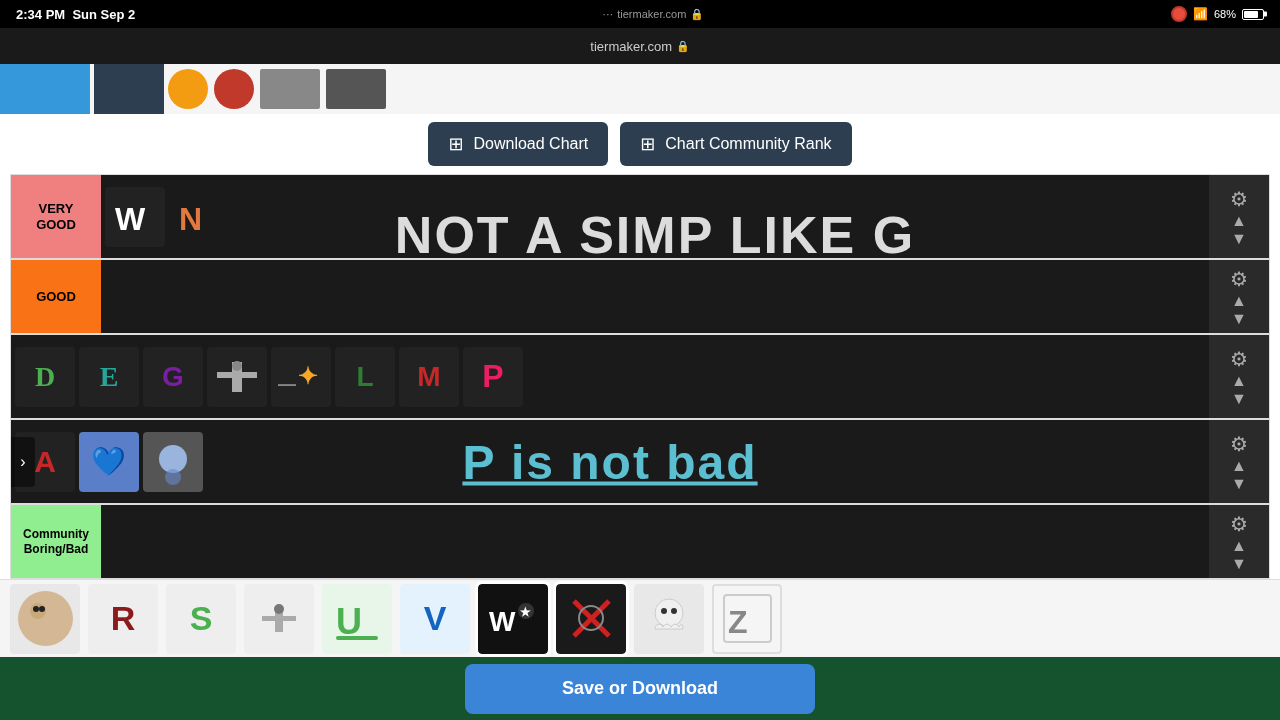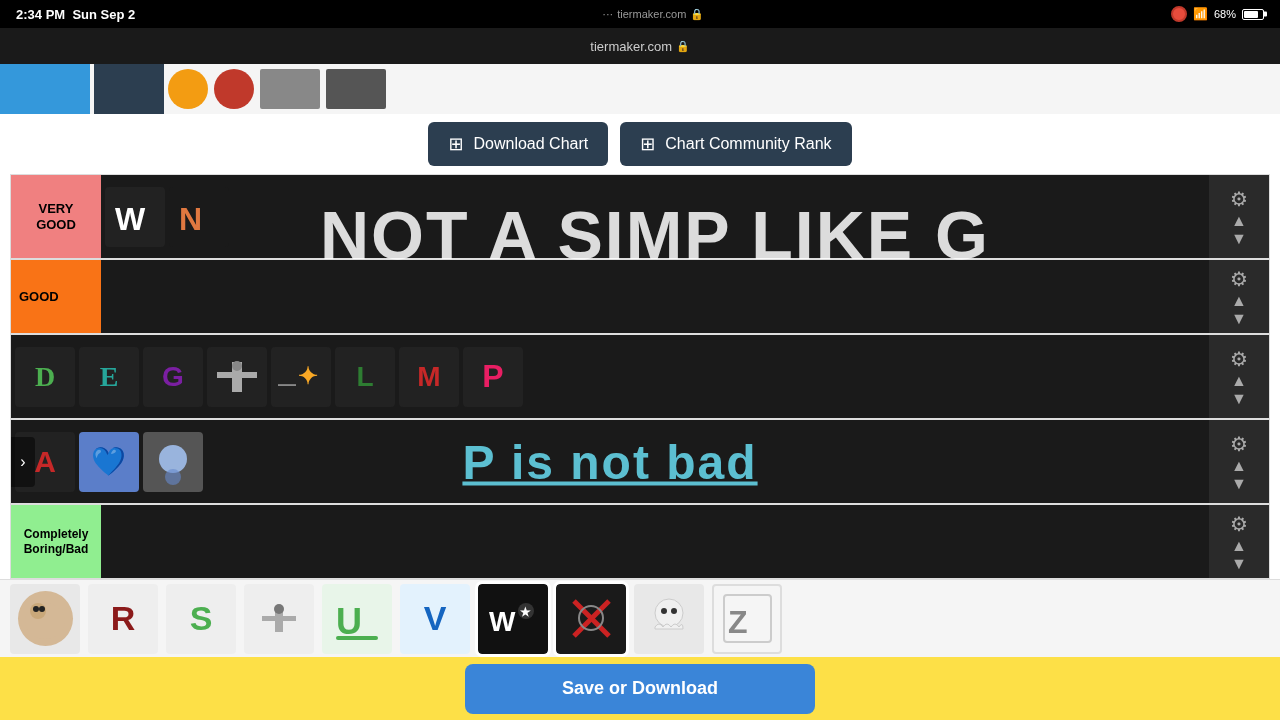--- a/index.html
+++ b/index.html
@@ -209,21 +209,21 @@
       border: 1px solid #ddd;
       min-height: 80px;
       position: relative;
     }
 
     .tier-label {
       width: 90px;
       min-width: 90px;
       display: flex;
       align-items: center;
-      justify-content: flex-start;
+      justify-content: center;
       text-align: center;
       font-weight: 700;
       font-size: 13px;
       padding: 8px;
       line-height: 1.2;
     }
 
     .tier-items {
       flex: 1;
       display: flex;
@@ -309,21 +309,21 @@
     }
 
     .tray-item-selected {
       background: #1a1a1a;
       outline: 3px solid #fff;
     }
 
     
     .save-area {
       height: 80px;
-      background: #fde047;
+      background: #14532d;
       display: flex;
       align-items: center;
       justify-content: center;
     }
 
     .save-button {
       width: 350px;
       height: 50px;
       background: #3a85d8;
       color: #fff;
@@ -340,21 +340,21 @@
       position: absolute;
       top: 0; left: 0; right: 0; bottom: 0;
       display: flex;
       align-items: center;
       justify-content: center;
       pointer-events: none;
       z-index: 10;
     }
 
     .big-overlay {
-      font-size: 68px;
+      font-size: 52px;
       font-weight: 900;
       color: rgba(255,255,255,0.85);
       letter-spacing: 2px;
       white-space: nowrap;
       margin-top: 36px;
     }
 
     .overlay-tier-text {
       position: absolute;
       font-size: 48px;
@@ -551,21 +551,21 @@
       </div>
       <div class="tier-controls">
         <span class="tier-gear">⚙</span>
         <span class="tier-arrow">▲</span>
         <span class="tier-arrow">▼</span>
       </div>
     </div>
 
     <div class="tier-row" style="min-height:75px;">
       <div class="tier-label tier-completely-boring" style="font-size:12px;">
-        <span>Completely Boring/Bad</span>
+        <span>Community Boring/Bad</span>
       </div>
       <div class="tier-items"></div>
       <div class="tier-controls">
         <span class="tier-gear">⚙</span>
         <span class="tier-arrow">▲</span>
         <span class="tier-arrow">▼</span>
       </div>
     </div>
 
   </div>

